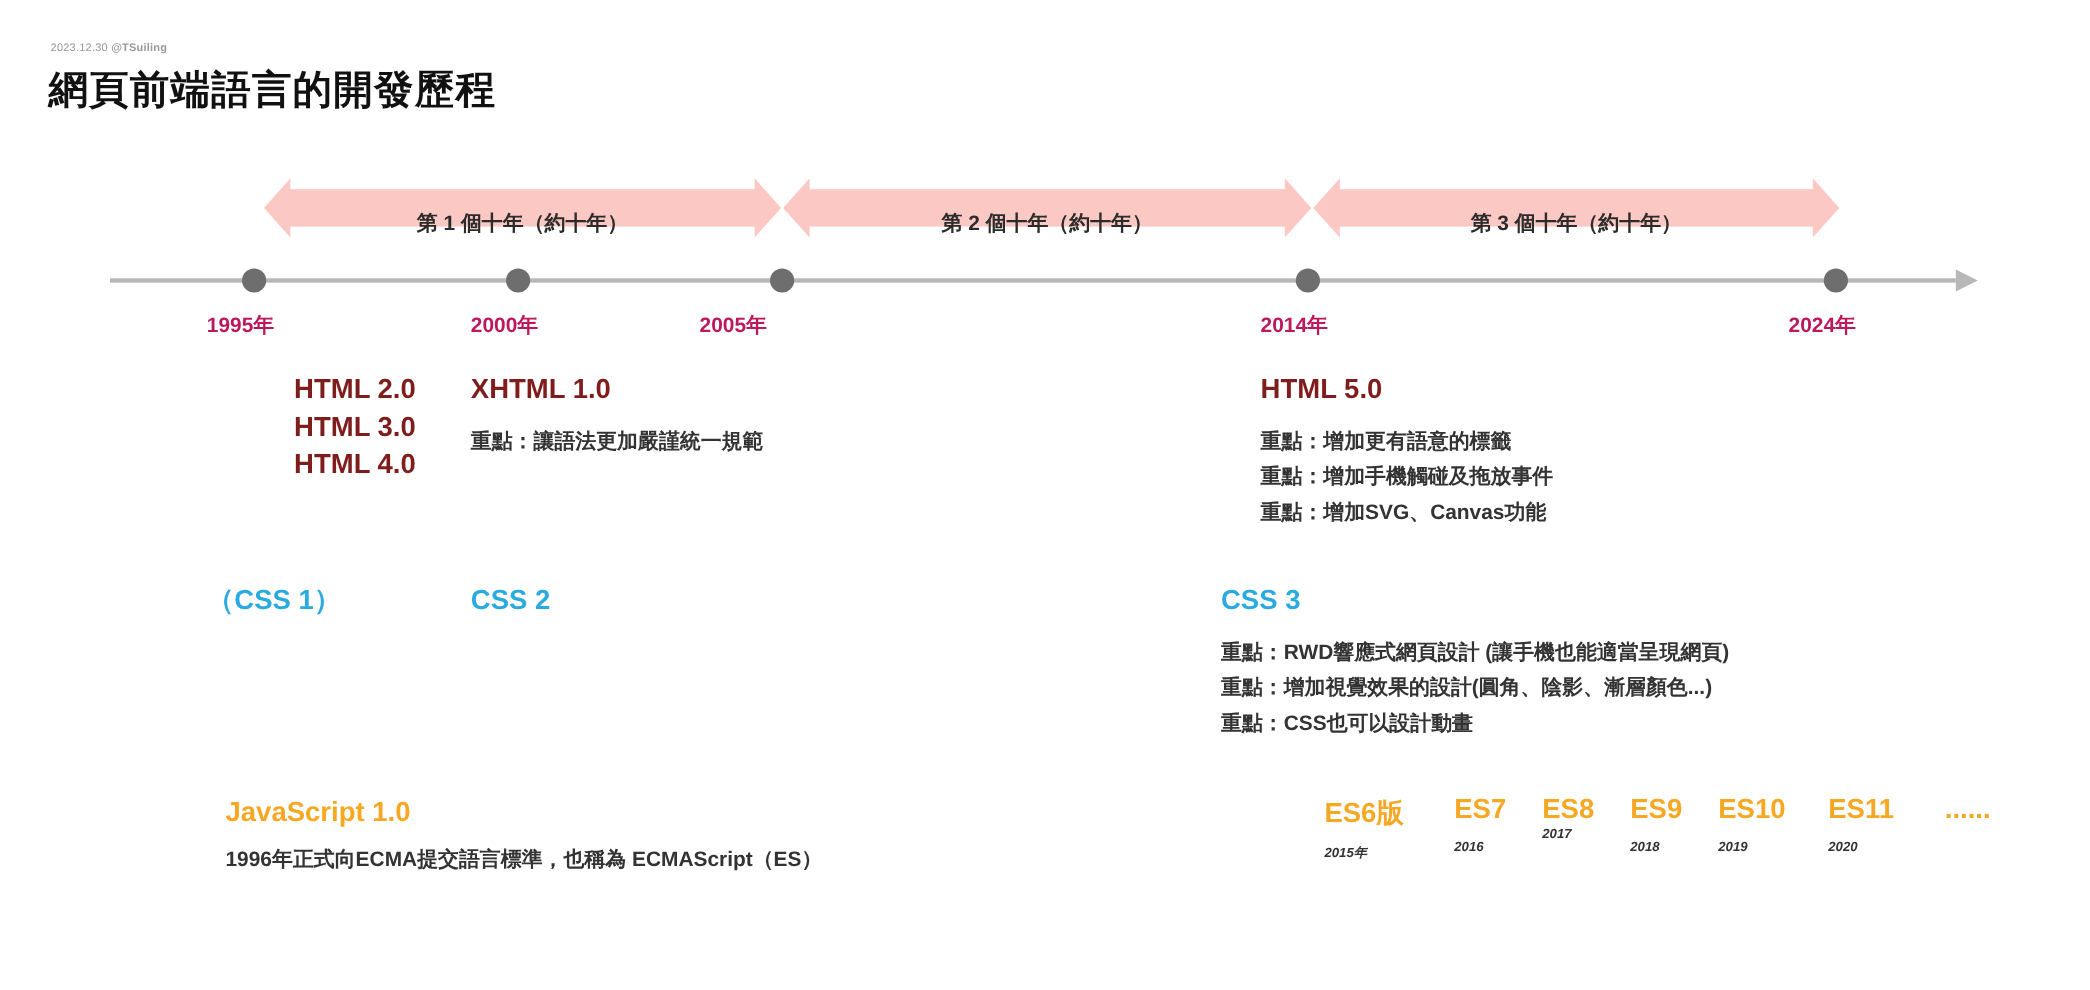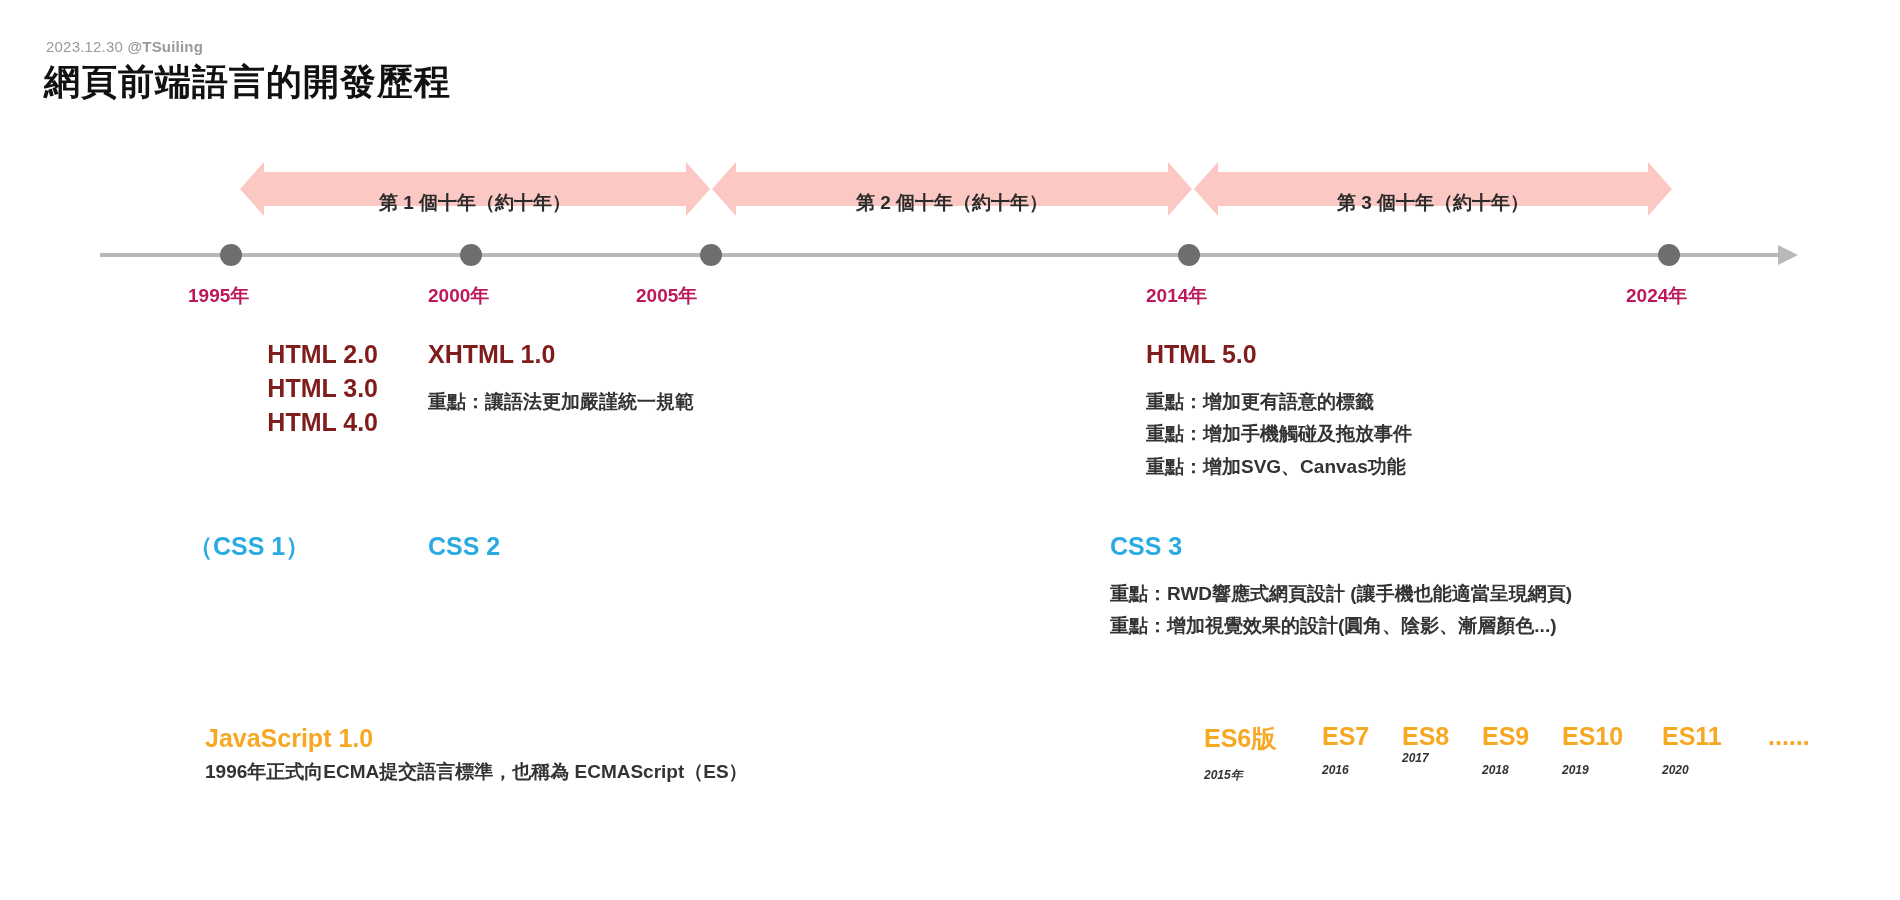--- a/index.html
+++ b/index.html
@@ -14,21 +14,21 @@
     font-family: "Liberation Sans", sans-serif;
     color: #222;
     overflow: hidden;
   }
 
   
   .meta {
     position: absolute;
     left: 46px;
     top: 38px;
-    font-size: 15px;
+    font-size: 10px;
     color: #9a9a9a;
     letter-spacing: .2px;
     white-space: nowrap;
   }
   .meta .handle { font-weight: bold; color: #9a9a9a; }
   .page-title {
     position: absolute;
     left: 44px;
     top: 58px;
     font-size: 36px;
@@ -199,25 +199,26 @@
 <div class="block" style="left:188px;top:530px;">
   <div class="head blue">（CSS 1）</div>
 </div>
 <div class="block" style="left:428px;top:530px;">
   <div class="head blue">CSS 2</div>
 </div>
 <div class="block" style="left:1110px;top:530px;">
   <div class="head blue">CSS 3</div>
   <div class="note" style="margin-top:14px;">重點：RWD響應式網頁設計 (讓手機也能適當呈現網頁)</div>
   <div class="note">重點：增加視覺效果的設計(圓角、陰影、漸層顏色...)</div>
+  <div class="note">重點：CSS也可以設計動畫</div>
 </div>
 
 <div class="block" style="left:205px;top:722px;">
   <div class="head orange">JavaScript 1.0</div>
-  <div class="note" style="text-align:right;">1996年正式向ECMA提交語言標準，也稱為 ECMAScript（ES）</div>
+  <div class="note" style="margin-top:10px;text-align:right;">1996年正式向ECMA提交語言標準，也稱為 ECMAScript（ES）</div>
 </div>
 
 <div class="block" style="left:1204px;top:722px;">
   <div class="es-name">ES6版</div>
   <div class="es-year" style="margin-top:12px;">2015年</div>
 </div>
 <div class="block" style="left:1322px;top:722px;">
   <div class="es-name">ES7</div>
   <div class="es-year" style="margin-top:12px;">2016</div>
 </div>

